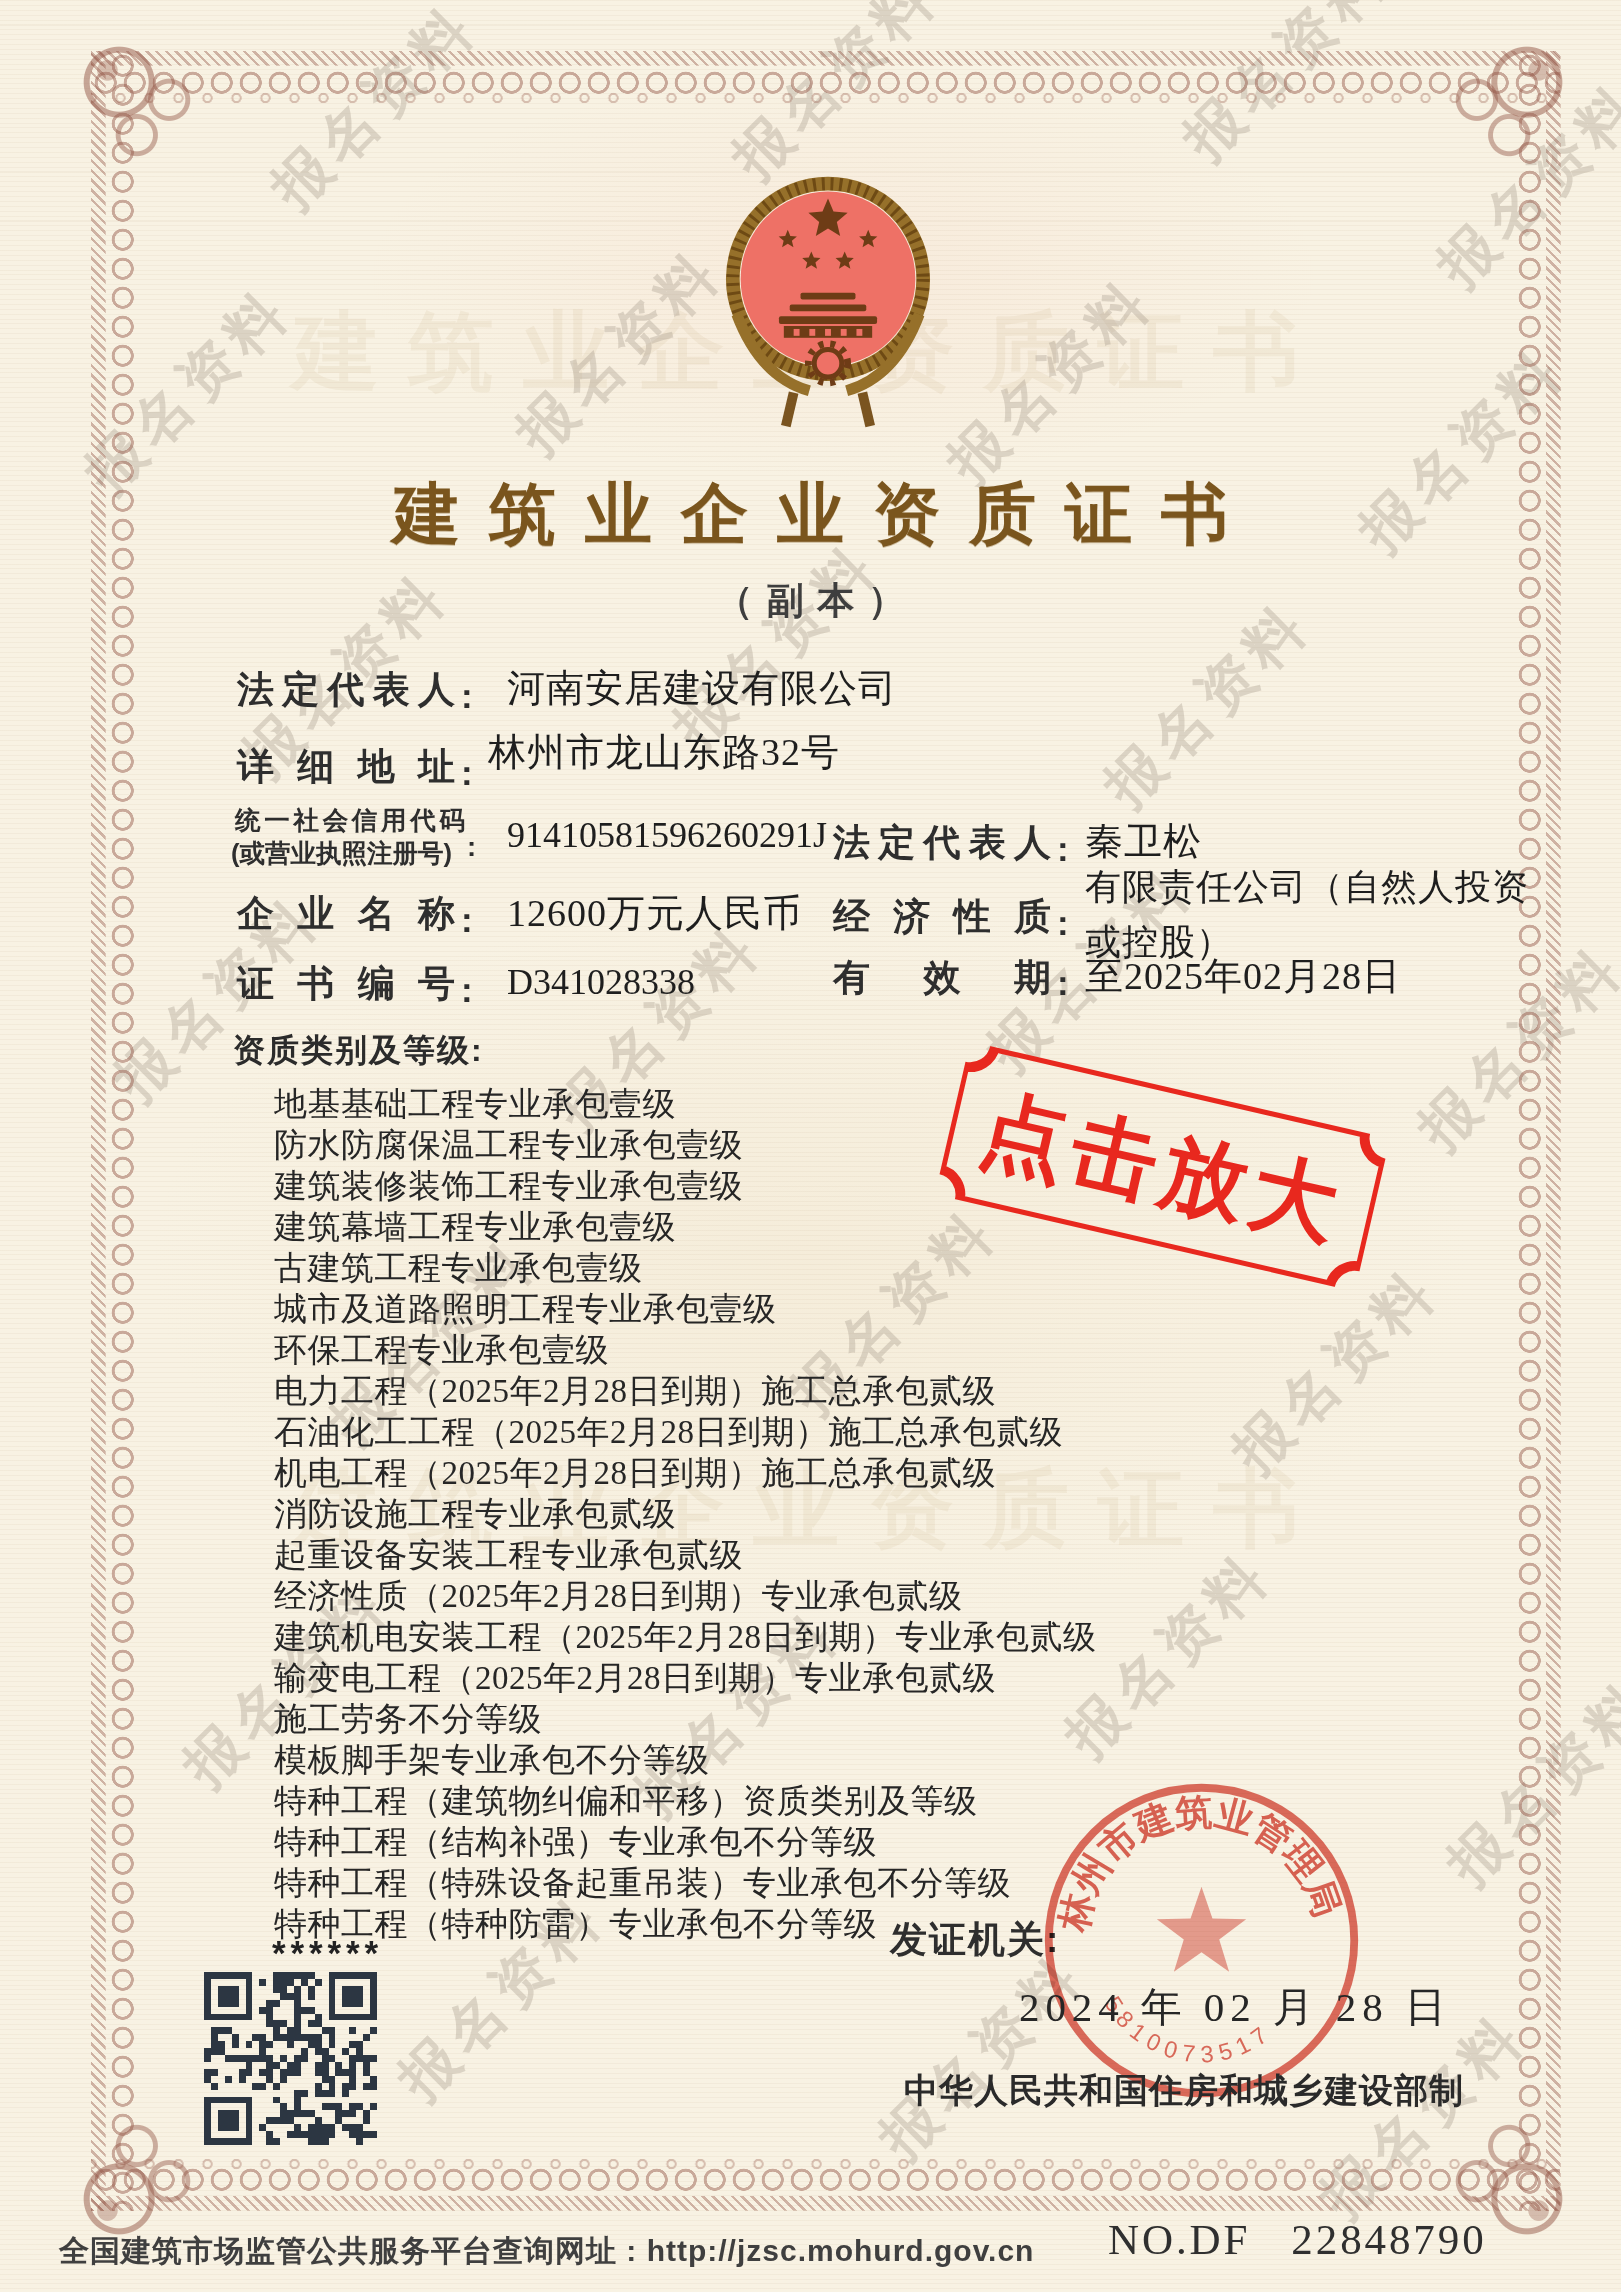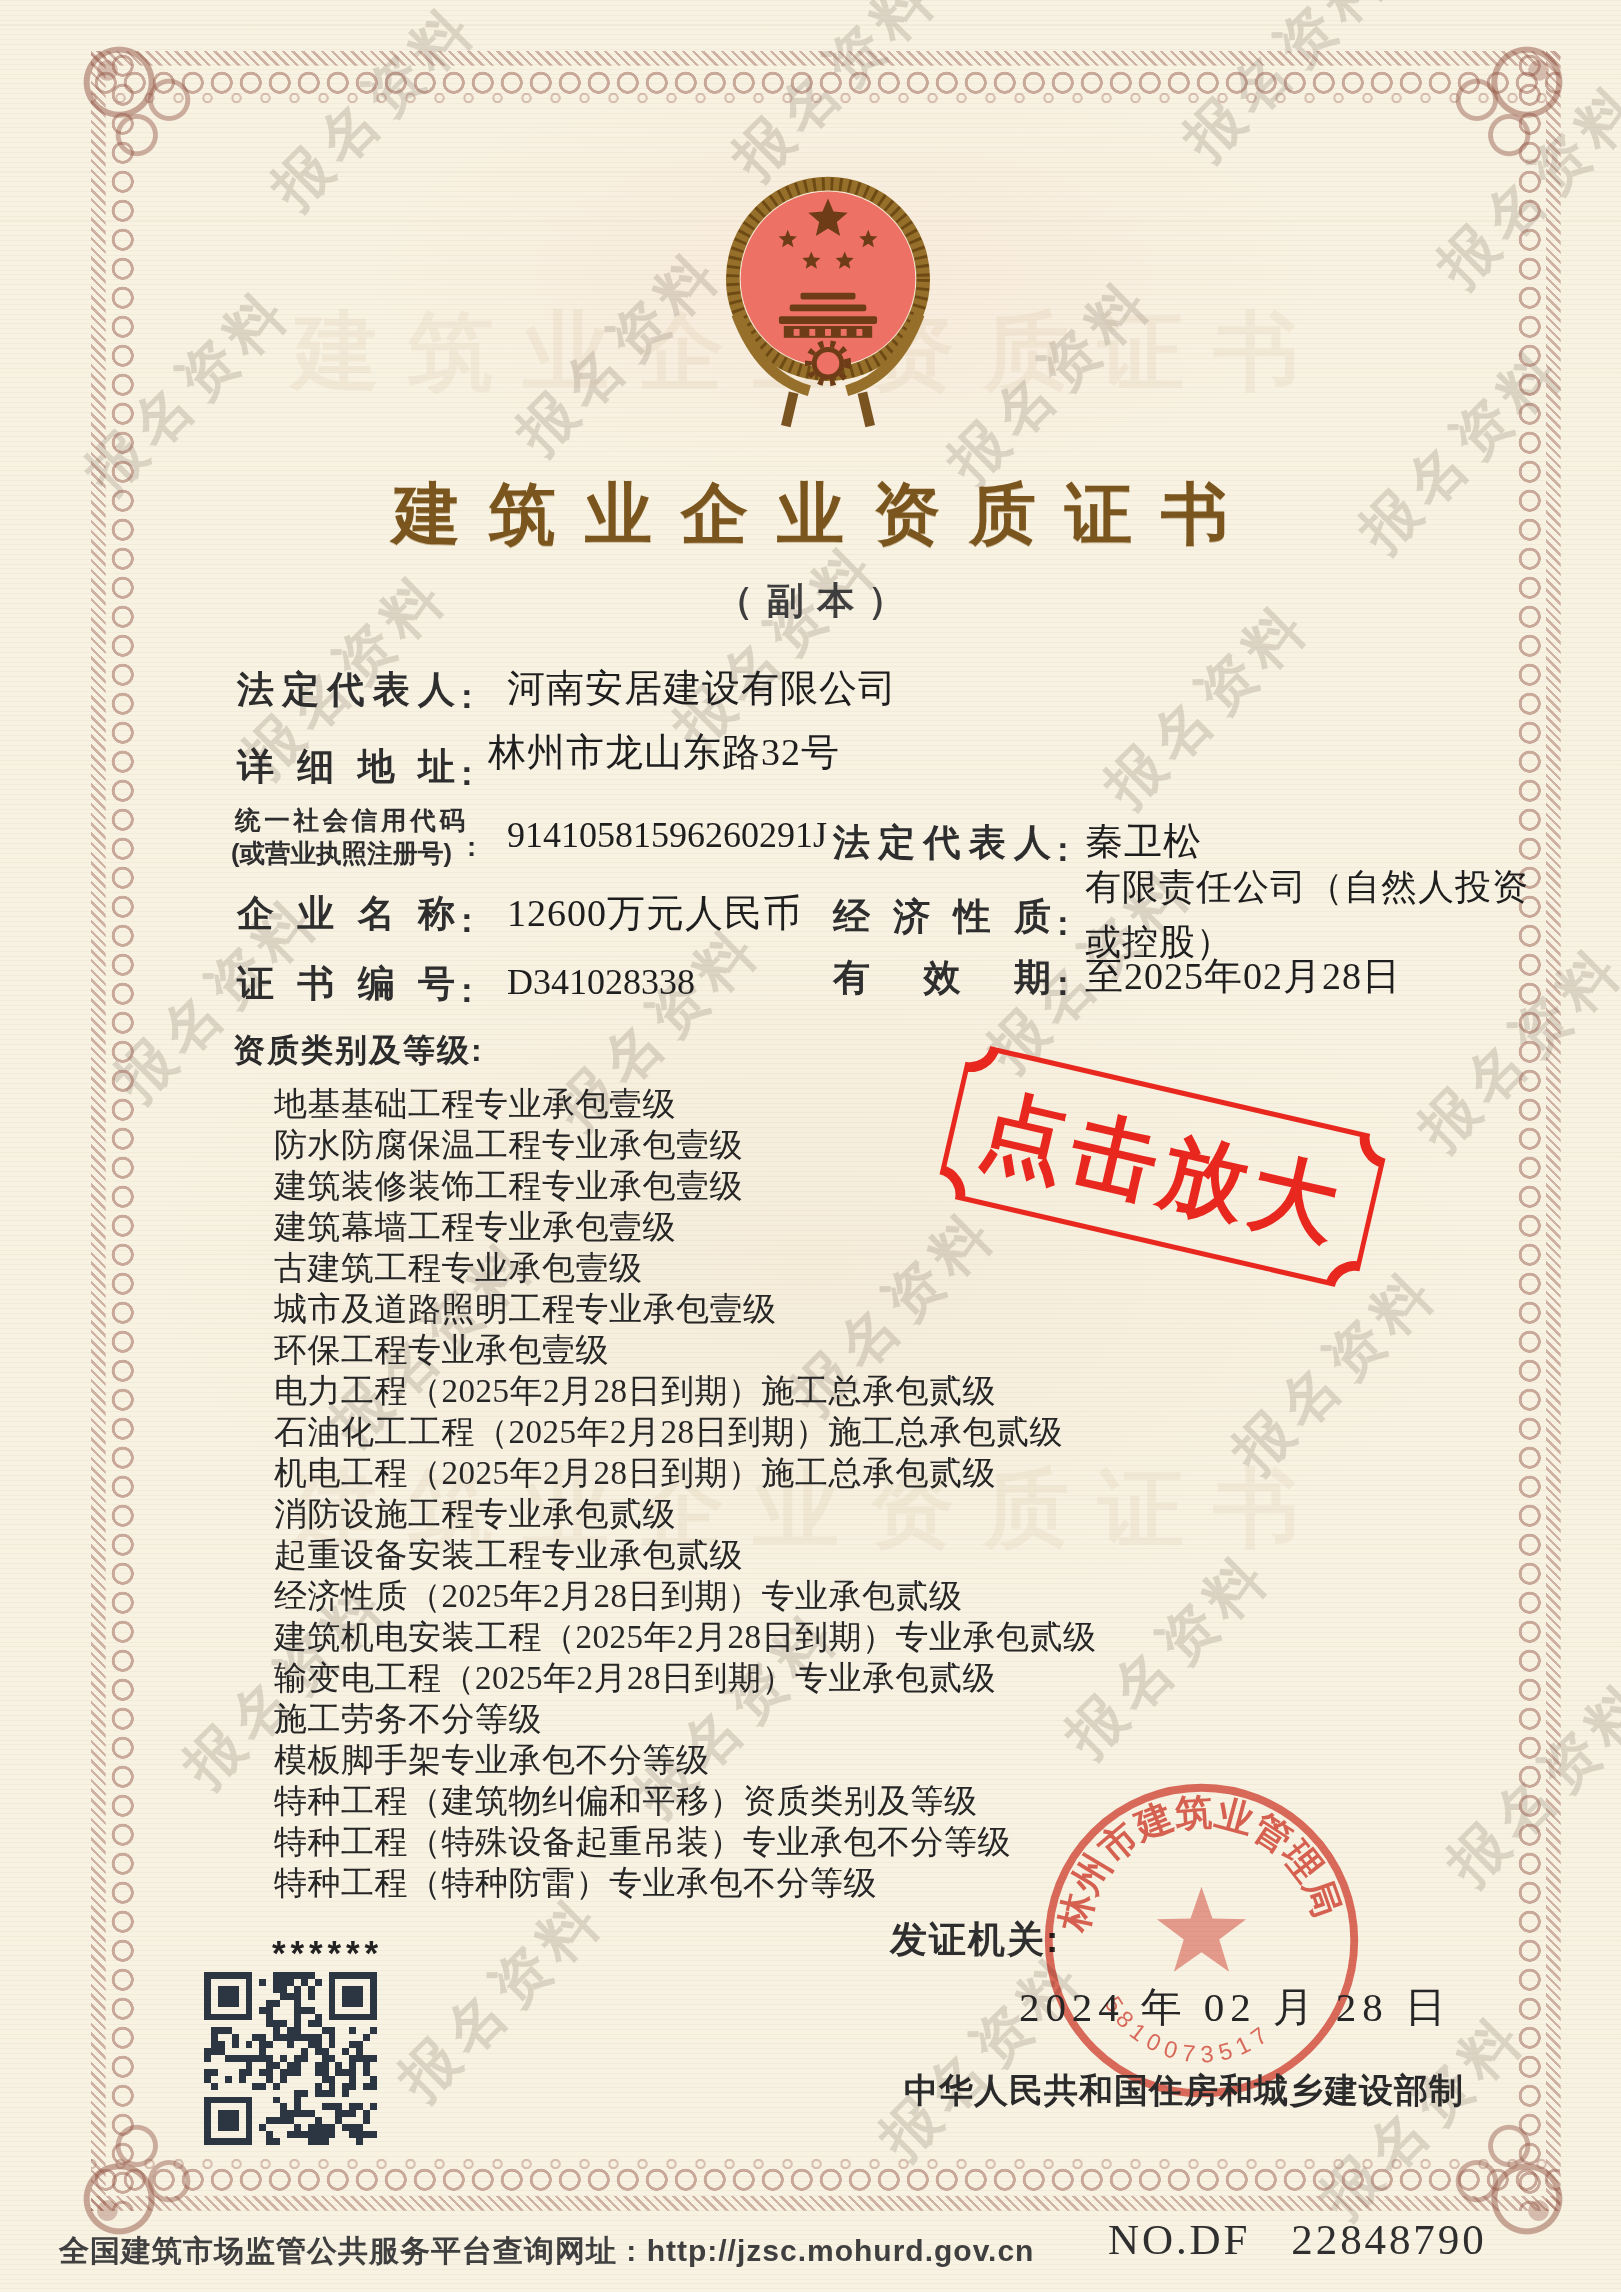--- a/index.html
+++ b/index.html
@@ -214,20 +214,21 @@
     <div class="qitem">石油化工工程（2025年2月28日到期）施工总承包贰级</div>
     <div class="qitem">机电工程（2025年2月28日到期）施工总承包贰级</div>
     <div class="qitem">消防设施工程专业承包贰级</div>
     <div class="qitem">起重设备安装工程专业承包贰级</div>
     <div class="qitem">经济性质（2025年2月28日到期）专业承包贰级</div>
     <div class="qitem">建筑机电安装工程（2025年2月28日到期）专业承包贰级</div>
     <div class="qitem">输变电工程（2025年2月28日到期）专业承包贰级</div>
     <div class="qitem">施工劳务不分等级</div>
     <div class="qitem">模板脚手架专业承包不分等级</div>
     <div class="qitem">特种工程（建筑物纠偏和平移）资质类别及等级</div>
+    <div class="qitem">特种工程（结构补强）专业承包不分等级</div>
     <div class="qitem">特种工程（特殊设备起重吊装）专业承包不分等级</div>
     <div class="qitem">特种工程（特种防雷）专业承包不分等级</div>
   </div>
   <div class="stars">******</div>
 
   <div class="zoomstamp">
     <svg viewBox="0 0 440 160" width="431" height="157">
       <path d="M 26 0 H 414 A 26 26 0 0 0 440 26 V 134 A 26 26 0 0 0 414 160 H 26 A 26 26 0 0 0 0 134 V 26 A 26 26 0 0 0 26 0 Z" fill="none" stroke="#e8281e" stroke-width="10"></path>
       <text x="220" y="112" text-anchor="middle" font-size="88" font-weight="bold" fill="#e8281e" letter-spacing="6" font-family="Liberation Sans, sans-serif">点击放大</text>
     </svg>

